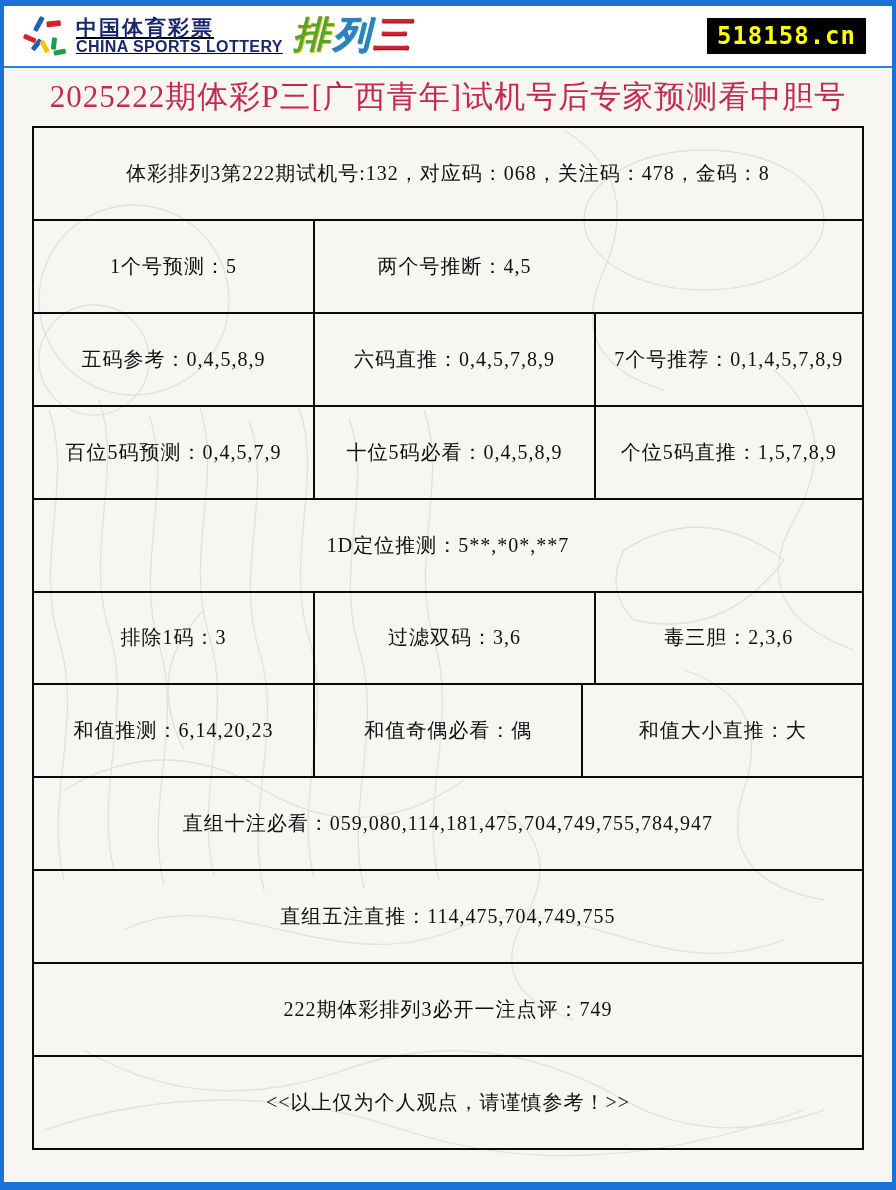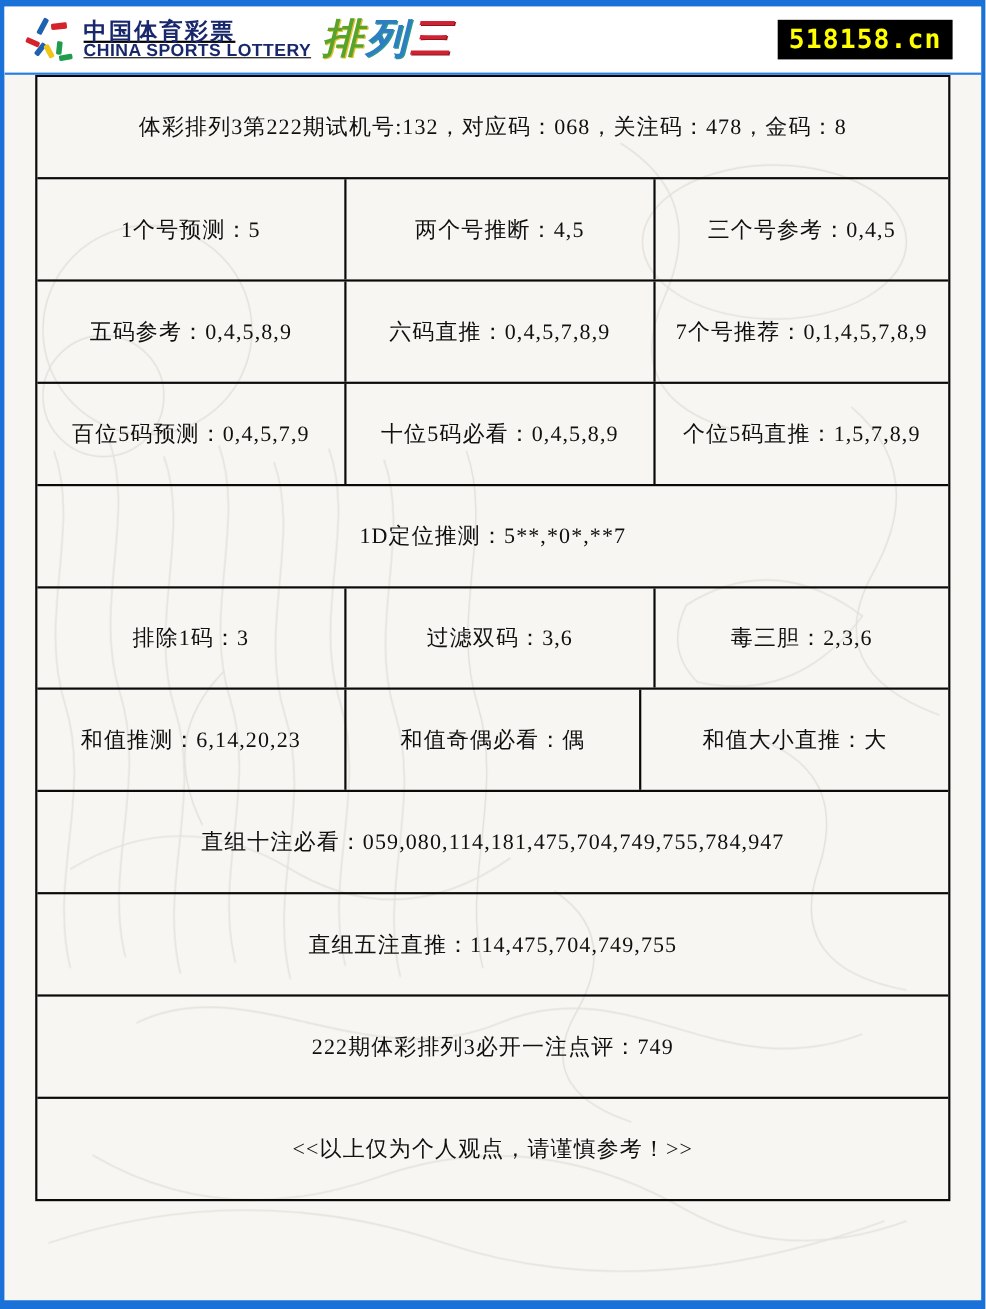--- a/index.html
+++ b/index.html
@@ -141,31 +141,33 @@
         <path d="M60,720 q100,-60 200,0 q100,60 200,-10"></path>
         <path d="M120,860 C220,810 330,910 450,860 C570,810 650,920 780,870"></path>
         <path d="M80,980 q120,70 260,20 q140,-50 280,30 q90,50 200,10"></path>
         <path d="M40,1060 q180,-60 360,0 q180,60 400,-20"></path>
         <path d="M500,740 q60,40 20,110 q-40,70 50,100"></path>
         <path d="M200,540 q-60,60 -20,140"></path>
       </g>
     </svg>
   </div>
 
+  <div class="title-bar">
+    <div class="page-title">2025222期体彩P三[广西青年]试机号后专家预测看中胆号</div>
+  </div>
 
   <div class="grid">
 
     <div class="row">
       <div class="cell">体彩排列3第222期试机号:132，对应码：068，关注码：478，金码：8</div>
     </div>
 
     <div class="row">
       <div class="cell w-a">1个号预测：5</div>
       <div class="cell w-b">两个号推断：4,5</div>
-      <div class="cell">三个号参考：0,4,5</div>
     </div>
 
     <div class="row">
       <div class="cell w-a">五码参考：0,4,5,8,9</div>
       <div class="cell w-b">六码直推：0,4,5,7,8,9</div>
       <div class="cell">7个号推荐：0,1,4,5,7,8,9</div>
     </div>
 
     <div class="row">
       <div class="cell w-a">百位5码预测：0,4,5,7,9</div>

